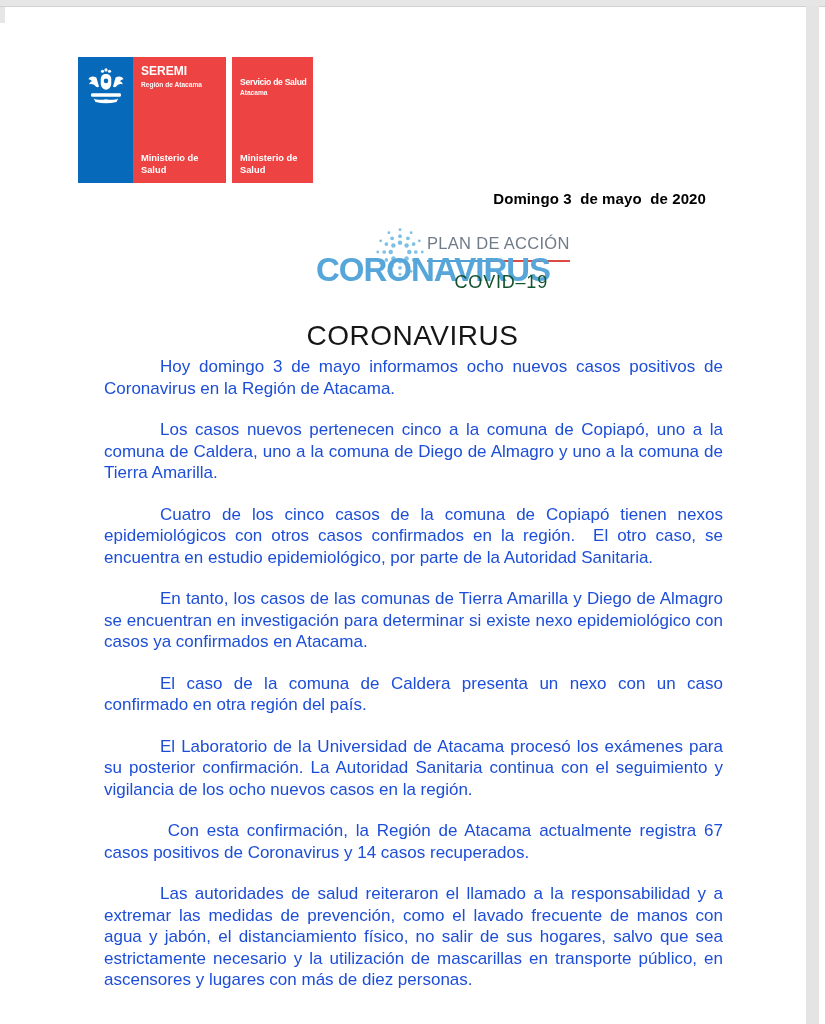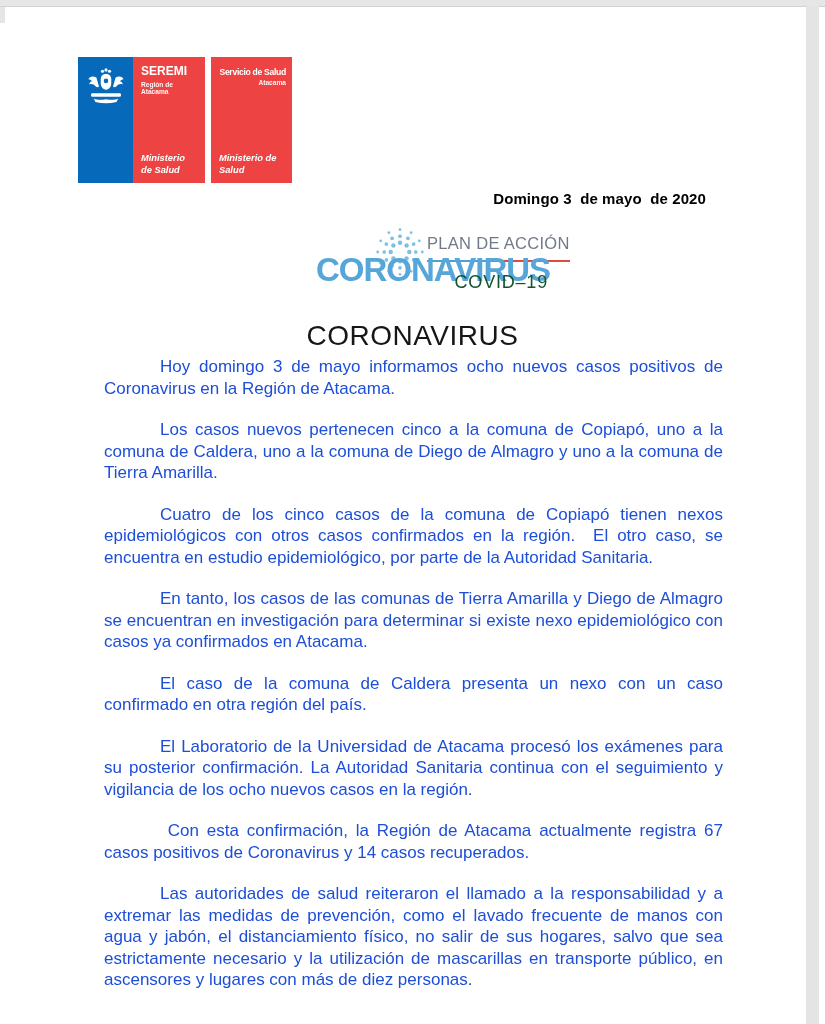--- a/index.html
+++ b/index.html
@@ -24,38 +24,38 @@
     background: #e4e4e4;
   }
   .edge-left {
     position: absolute; left: 0; width: 5px; top: 7px; height: 16px;
     background: #e6e6e6;
   }
 
   
   .logos { position: absolute; left: 78px; top: 57px; display: flex; gap: 6px; }
   .logo { height: 126px; display: flex; color: #ffffff; }
-  .logo-seremi { width: 127px; }
+  .logo-seremi { width: 148px; }
   .logo-blue-panel {
     width: 55px; height: 100%; background: #0769ba;
     display: flex; justify-content: center; padding-top: 8px;
   }
   .logo-red-panel {
     flex: 1; height: 100%; background: #ee4343;
     padding: 8px 7px 7px 8px; display: flex; flex-direction: column;
   }
   .logo-servicio {
     width: 81px; background: #ee4343;
-    padding: 10px 6px 7px 8px; display: flex; flex-direction: column; align-items: flex-end;
+    padding: 20px 6px 7px 8px; display: flex; flex-direction: column;
   }
   .logo-title { font-size: 12px; font-weight: bold; line-height: 1.15; }
   .logo-title-sm { font-size: 8.6px; font-weight: bold; letter-spacing: -0.3px; white-space: nowrap; line-height: 1.2; }
   .logo-sub { font-size: 6.6px; font-weight: bold; opacity: 0.95; margin-top: 2px; }
   .logo-ministry {
-    margin-top: auto; font-size: 9.3px; font-weight: bold; line-height: 1.3; max-width: 68px; font-style: italic;
+    margin-top: auto; font-size: 9.3px; font-weight: bold; line-height: 1.3; max-width: 68px;
   }
 
   
   .date-line {
     position: absolute; top: 190px; left: 0; right: 119px;
     text-align: right; font-size: 15px; font-weight: bold; color: #000000;
     white-space: pre; letter-spacing: 0.1px;
   }
 
   

